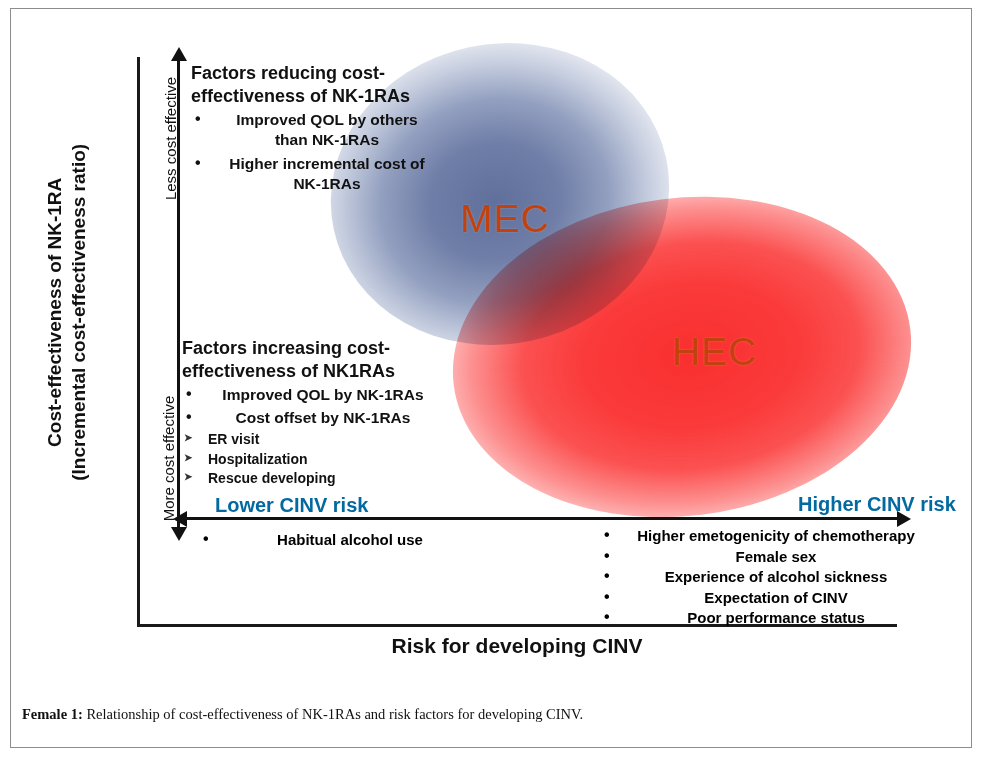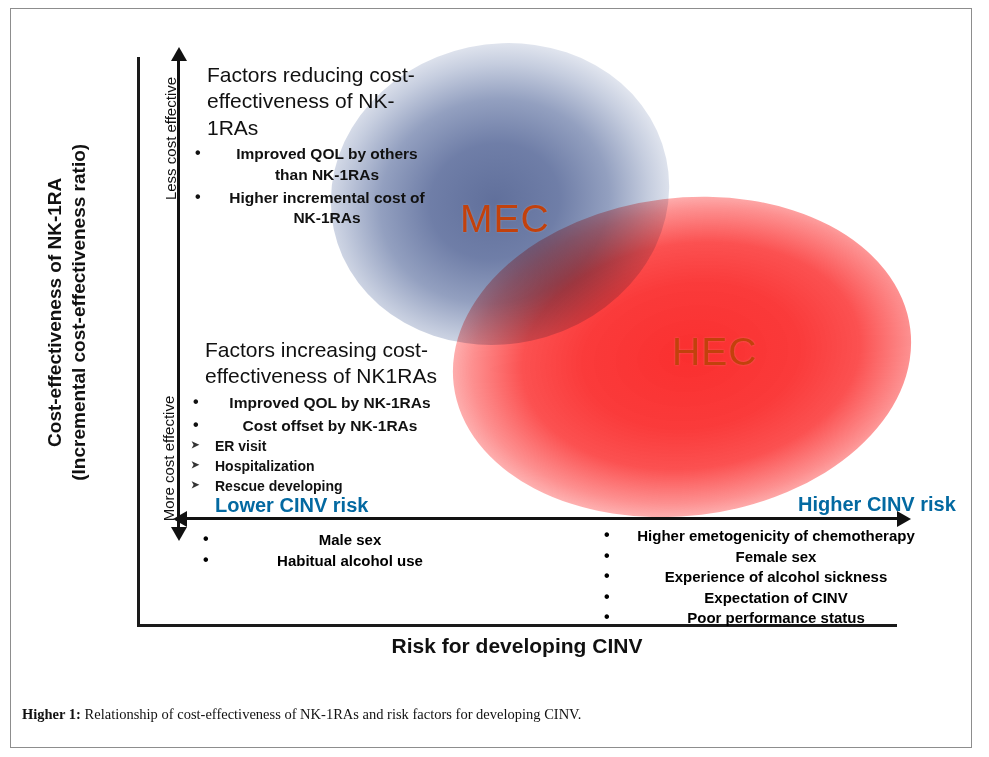--- a/index.html
+++ b/index.html
@@ -162,25 +162,24 @@
     width:760px;
     text-align:center;
     font-size:21px;
     font-weight:bold;
     color:#111;
   }
 
   
   .textblock{ position:absolute; color:#111; }
   .tb-head{
-    font-size:21px;
-    font-weight:normal;
+    font-size:18px;
+    font-weight:bold;
     line-height:1.26;
     white-space:pre-line;
-    margin-left:16px;
   }
   ul.bul{
     list-style:none;
     margin:2px 0 0 0;
     padding:0;
   }
   ul.bul>li{
     position:relative;
     font-size:15.5px;
     font-weight:bold;
@@ -211,21 +210,21 @@
   }
   ul.sub>li::before{
     content:"\27A4";
     position:absolute;
     left:2px;top:1px;
     font-size:10px;
     color:#333;
   }
 
   .tb-reducing{ left:191px; top:62px;  width:250px; }
-  .tb-increasing{ left:189px; top:337px; width:260px; }
+  .tb-increasing{ left:182px; top:337px; width:260px; }
 
   
   .risk-list{ position:absolute; }
   .risk-list>ul.bul>li{ font-size:15px; margin-top:1px; }
   .rl-left{  left:199px; top:528px; width:280px; }
   .rl-right{ left:600px; top:524px; width:330px; }
 
   
   .caption{
     position:absolute;
@@ -287,32 +286,31 @@
     </ul>
     <ul class="sub">
       <li>ER visit</li>
       <li>Hospitalization</li>
       <li>Rescue developing</li>
     </ul>
   </div>
 
   <div class="risk-list rl-left">
     <ul class="bul">
-      <li>Male sex</li>
       <li>Habitual alcohol  use</li>
     </ul>
   </div>
 
   <div class="risk-list rl-right">
     <ul class="bul">
       <li>Higher emetogenicity of chemotherapy</li>
       <li>Female sex</li>
       <li>Experience of alcohol sickness</li>
       <li>Expectation of CINV</li>
       <li>Poor performance status</li>
     </ul>
   </div>
 
   <div class="caption">
-    <b>Higher 1:</b><span> Relationship of cost-effectiveness of NK-1RAs and risk factors for developing CINV.</span>
+    <b>Female 1:</b><span> Relationship of cost-effectiveness of NK-1RAs and risk factors for developing CINV.</span>
   </div>
 
 </div>
 
 </body></html>

